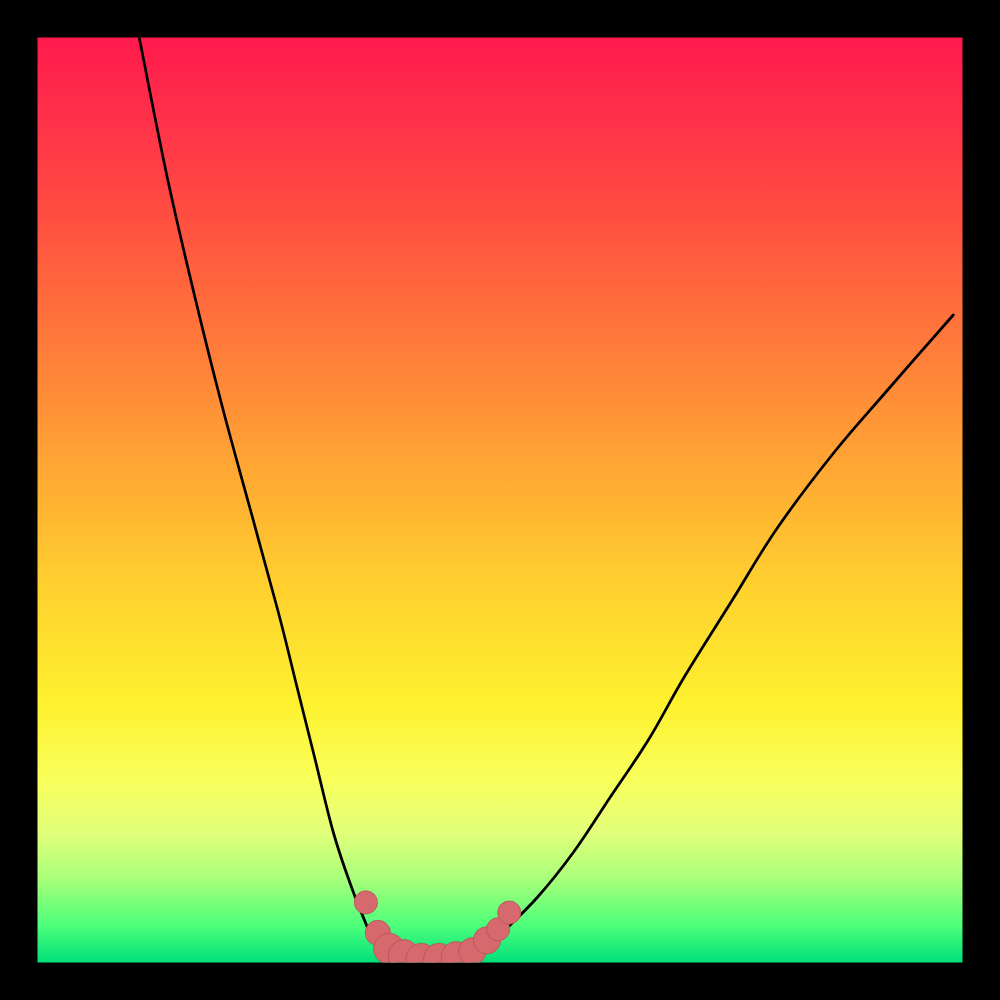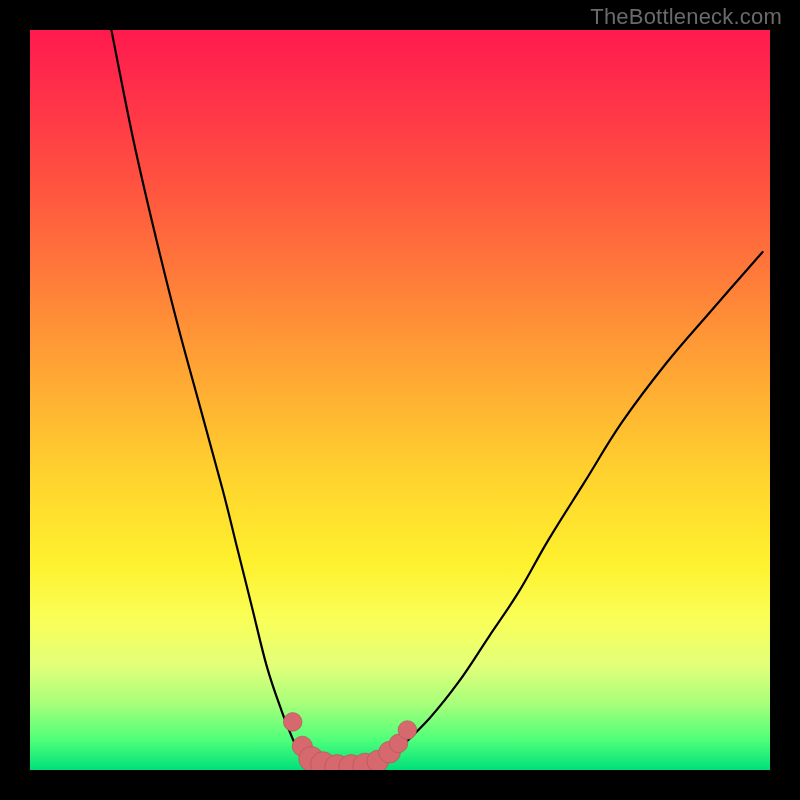--- a/index.html
+++ b/index.html
@@ -53,21 +53,20 @@
     position: absolute;
     top: 0; left: 0;
     width: 740px;
     height: 740px;
   }
 </style>
 </head>
 <body>
 
 <div class="frame">
-  <div class="watermark">TheBottleneck.com</div>
 
   <div class="plot">
     <svg class="curve" viewBox="0 0 740 740" preserveAspectRatio="none">
       <path id="curve-path" fill="none" stroke-width="2.2" stroke-linecap="round" stroke-linejoin="round" d="M 81.4 0.0 C 85.4 20.0, 95.6 73.7, 103.6 111.0 C 111.6 148.3, 117.8 173.9, 125.8 207.2 C 133.8 240.5, 140.0 265.4, 148.0 296.0 C 156.0 326.6, 162.2 348.1, 170.2 377.4 C 178.2 406.7, 185.7 433.5, 192.4 458.8 C 199.1 484.1, 201.9 496.7, 207.2 518.0 C 212.5 539.3, 216.7 555.9, 222.0 577.2 C 227.3 598.5, 231.5 617.8, 236.8 636.4 C 242.1 655.0, 246.3 666.1, 251.6 680.8 C 256.9 695.5, 263.7 711.1, 266.4 717.8 C 269.1 724.5, 263.7 715.4, 266.4 717.8 C 269.1 720.2, 275.9 727.9, 281.2 731.1 C 286.5 734.3, 290.7 734.4, 296.0 735.6 C 301.3 736.8, 305.5 737.5, 310.8 737.8 C 316.1 738.0, 320.3 737.7, 325.6 737.0 C 330.9 736.4, 335.1 735.7, 340.4 734.1 C 345.7 732.5, 349.9 731.1, 355.2 728.2 C 360.5 725.2, 367.3 719.7, 370.0 717.8 C 372.7 715.9, 364.7 723.1, 370.0 717.8 C 375.3 712.5, 388.9 700.2, 399.6 688.2 C 410.3 676.2, 418.5 665.9, 429.2 651.2 C 439.9 636.5, 448.1 622.8, 458.8 606.8 C 469.5 590.8, 477.7 579.7, 488.4 562.4 C 499.1 545.1, 506.0 530.6, 518.0 510.6 C 530.0 490.6, 541.7 472.7, 555.0 451.4 C 568.3 430.1, 577.3 413.5, 592.0 392.2 C 606.7 370.9, 620.4 353.0, 636.4 333.0 C 652.4 313.0, 663.5 301.2, 680.8 281.2 C 698.1 261.2, 723.3 232.7, 732.6 222.0" stroke="#000000"></path>
       <g id="markers-group">
           <circle cx="262.7" cy="691.9" r="9.3" fill="#d6696e" stroke="#b64f55" stroke-width="0.6"></circle>
           <circle cx="272.3" cy="716.3" r="10.1" fill="#d6696e" stroke="#b64f55" stroke-width="0.6"></circle>
           <circle cx="281.2" cy="728.9" r="12.4" fill="#d6696e" stroke="#b64f55" stroke-width="0.6"></circle>
           <circle cx="293.0" cy="734.1" r="12.4" fill="#d6696e" stroke="#b64f55" stroke-width="0.6"></circle>
           <circle cx="307.1" cy="737.0" r="12.4" fill="#d6696e" stroke="#b64f55" stroke-width="0.6"></circle>

